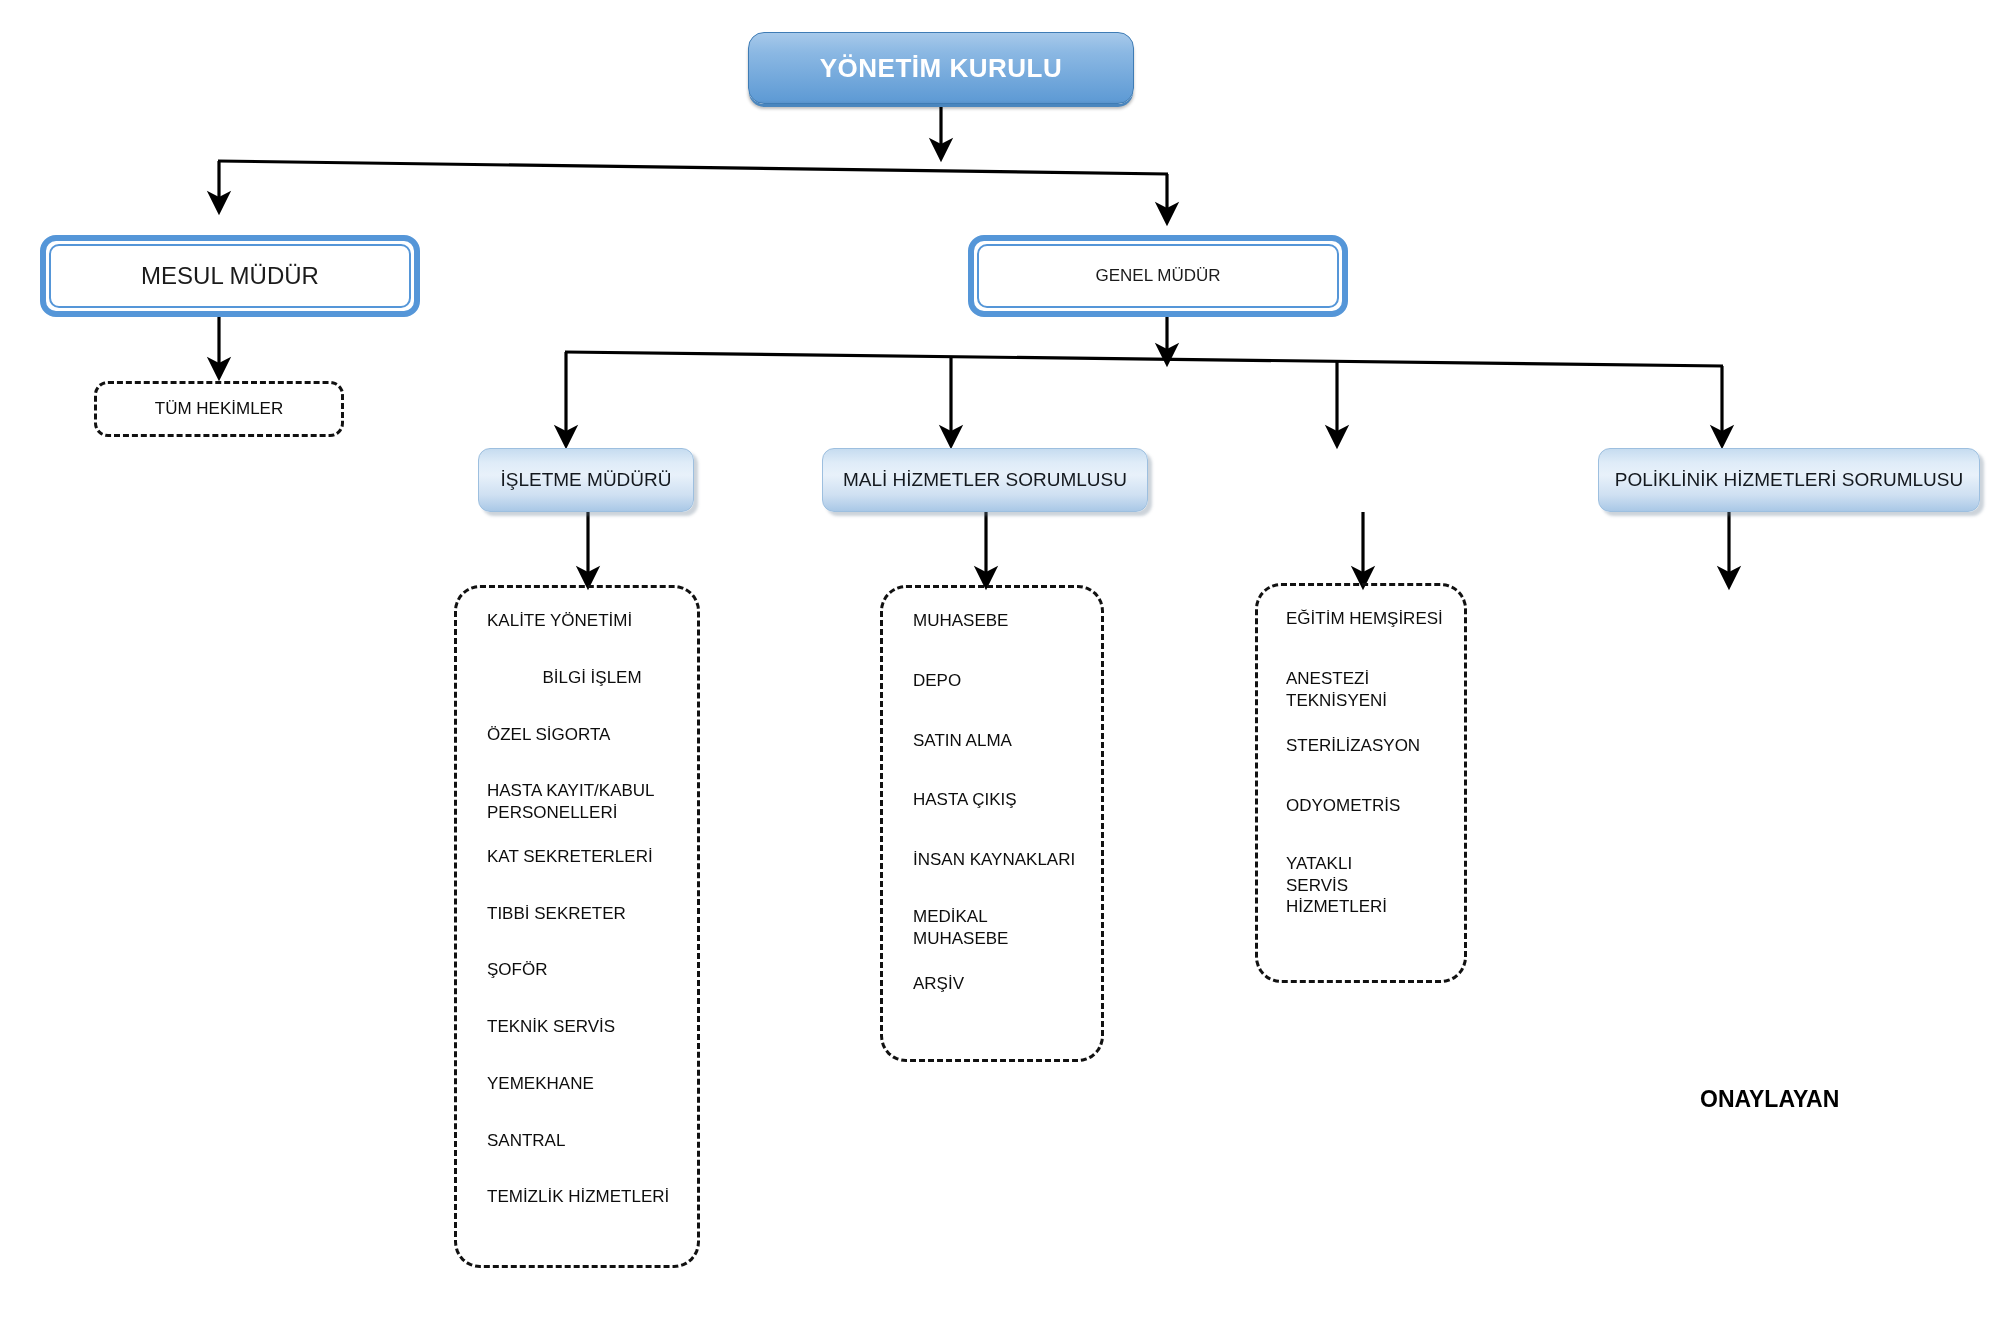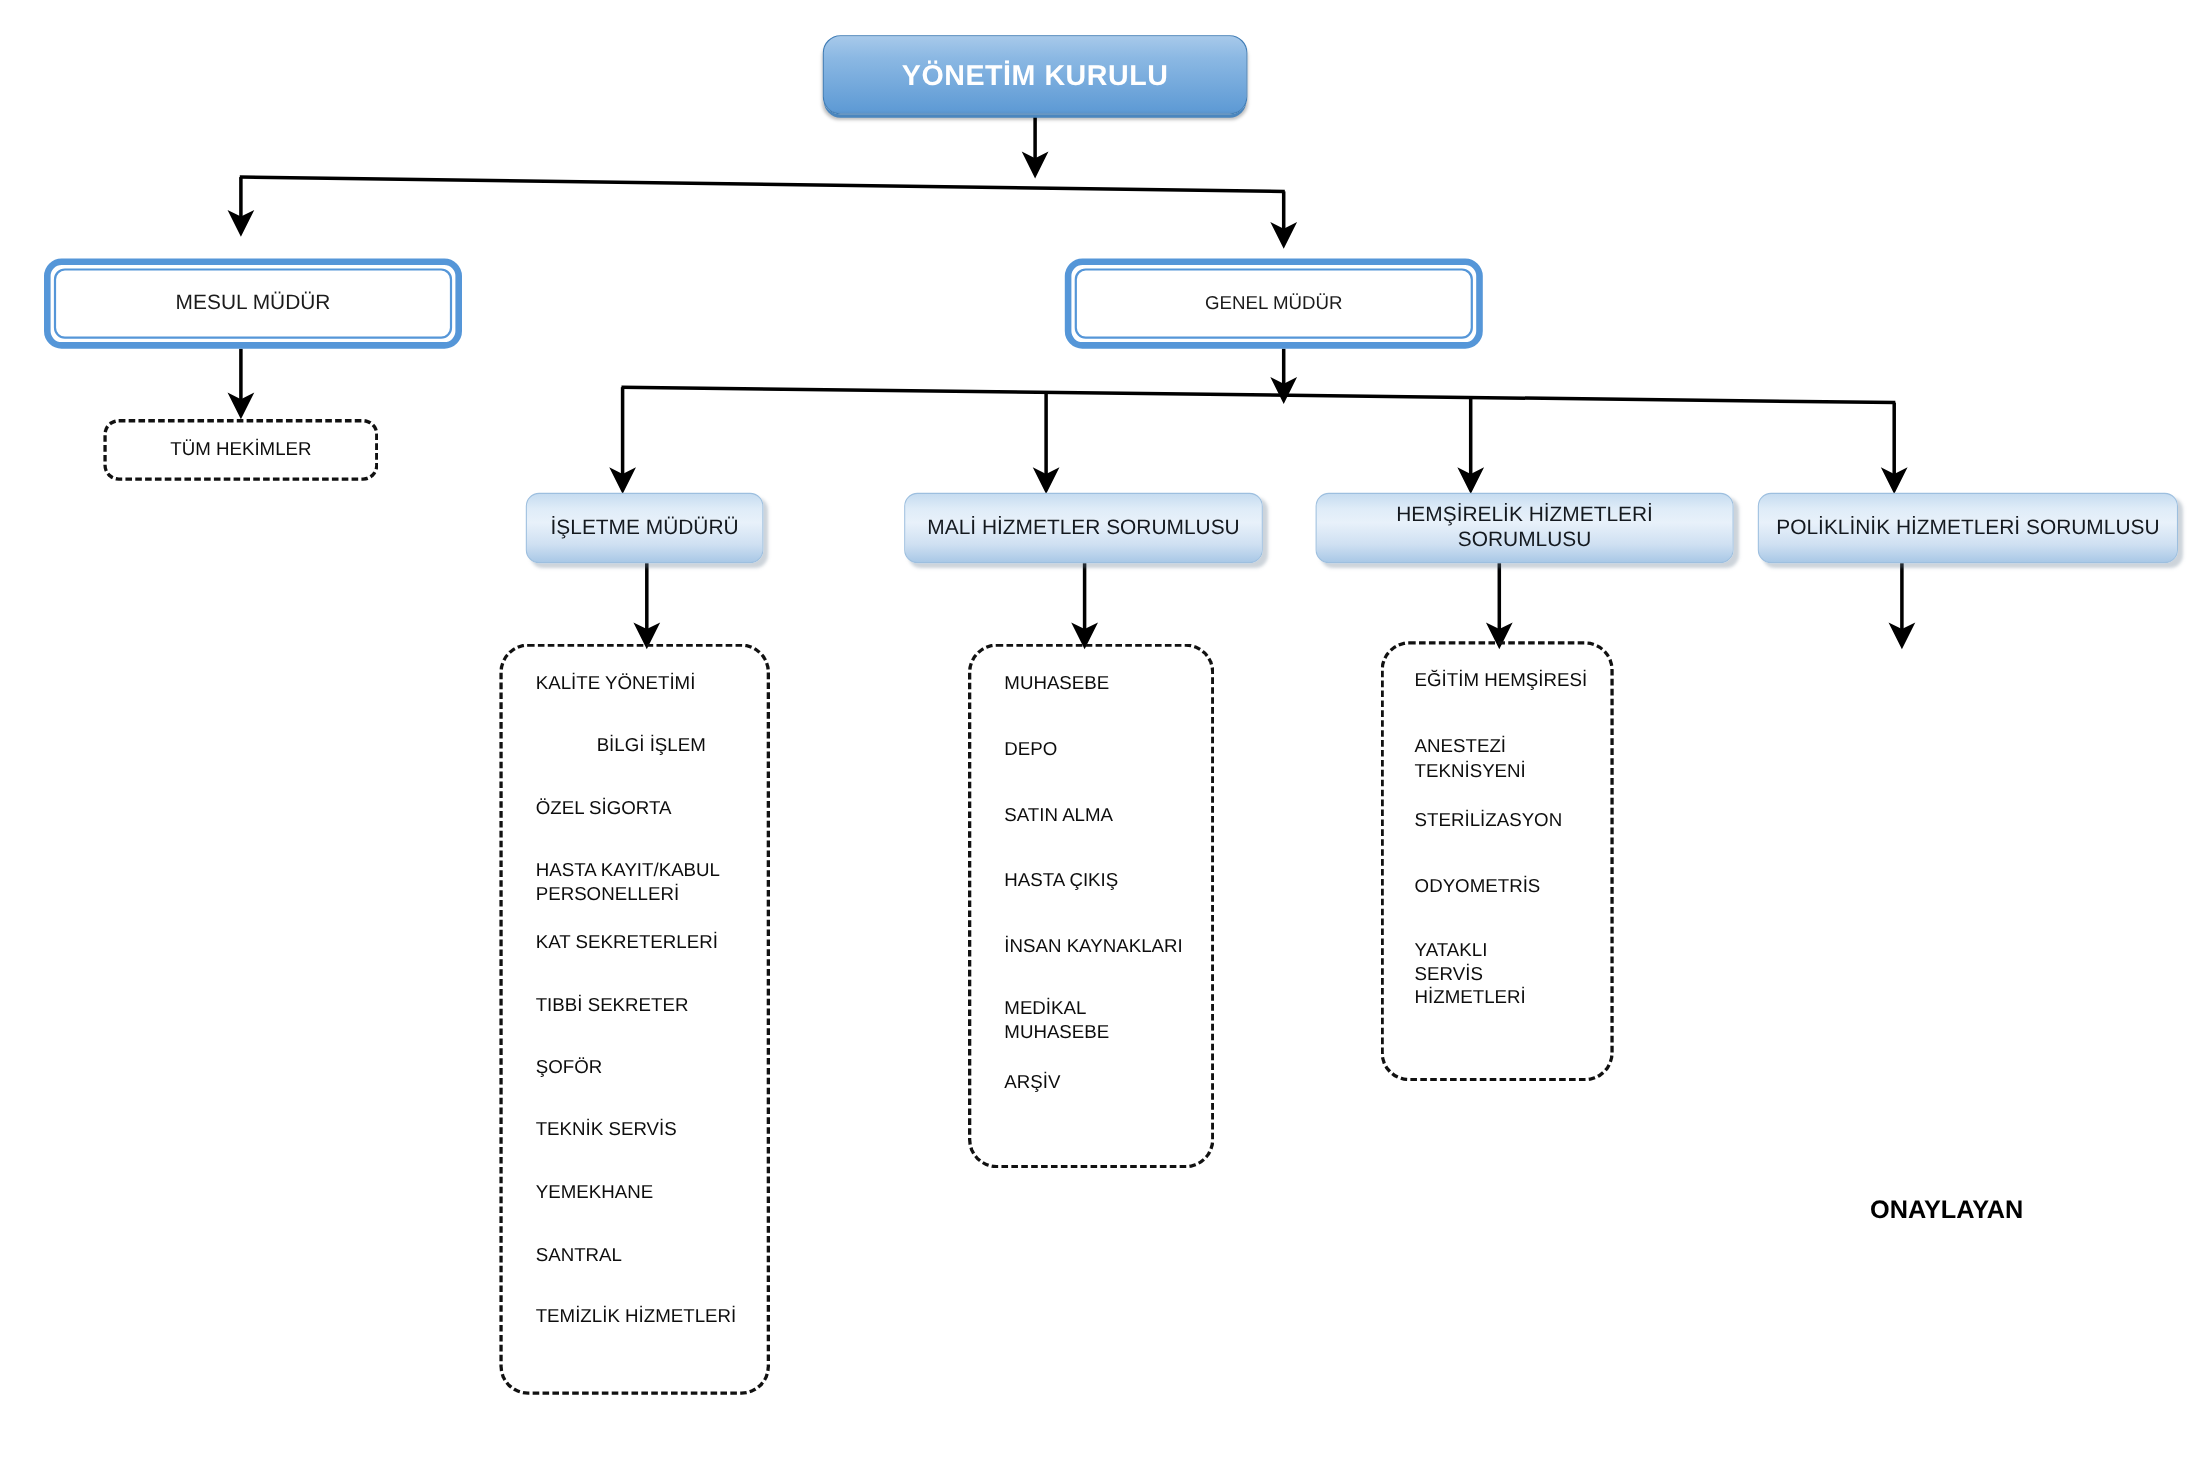--- a/index.html
+++ b/index.html
@@ -155,21 +155,21 @@
     <line x1="986" y1="512" x2="986" y2="578" stroke="#000" stroke-width="3.2" marker-end="url(#arrowhead)"></line>
     <line x1="1363" y1="512" x2="1363" y2="578" stroke="#000" stroke-width="3.2" marker-end="url(#arrowhead)"></line>
     <line x1="1729" y1="512" x2="1729" y2="578" stroke="#000" stroke-width="3.2" marker-end="url(#arrowhead)"></line>
   </svg>
 
   <div class="node-top" style="left:748px; top:32px; width:386px; height:72px; font-size:26px;">
     <span>YÖNETİM KURULU</span>
   </div>
 
   <div class="node-ring" style="left:40px; top:235px; width:380px; height:82px;">
-    <div class="inner" style="font-size:19px;">
+    <div class="inner" style="font-size:24px;">
       <span>MESUL MÜDÜR</span>
     </div>
   </div>
 
   <div class="node-ring" style="left:968px; top:235px; width:380px; height:82px;">
     <div class="inner" style="font-size:17px;">
       <span>GENEL MÜDÜR</span>
     </div>
   </div>
 
@@ -180,23 +180,20 @@
   </div>
 
   <div class="node-lite" style="left:822px; top:448px; width:326px; height:64px; font-size:19px;">
     <span>MALİ HİZMETLER SORUMLUSU</span>
   </div>
 
   <div class="node-lite" style="left:478px; top:448px; width:216px; height:64px; font-size:19px;">
     <span>İŞLETME MÜDÜRÜ</span>
   </div>
 
-  <div class="node-lite" style="left:1196px; top:448px; width:380px; height:64px; font-size:19px;">
-    <span>HEMŞİRELİK HİZMETLERİ SORUMLUSU</span>
-  </div>
 
   <div class="node-lite" style="left:1598px; top:448px; width:382px; height:64px; font-size:19px;">
     <span>POLİKLİNİK HİZMETLERİ SORUMLUSU</span>
   </div>
 
   <div class="node-dashed" style="left:454px; top:585px; width:246px; height:683px;">
     <div class="dashed-list" style="font-size:17px;">
       <div class="dashed-item" style="margin-bottom:35px;">KALİTE YÖNETİMİ</div>
       <div class="dashed-item" style="margin-bottom:35px;text-align:center;">BİLGİ İŞLEM</div>
       <div class="dashed-item" style="margin-bottom:35px;">ÖZEL SİGORTA</div>

